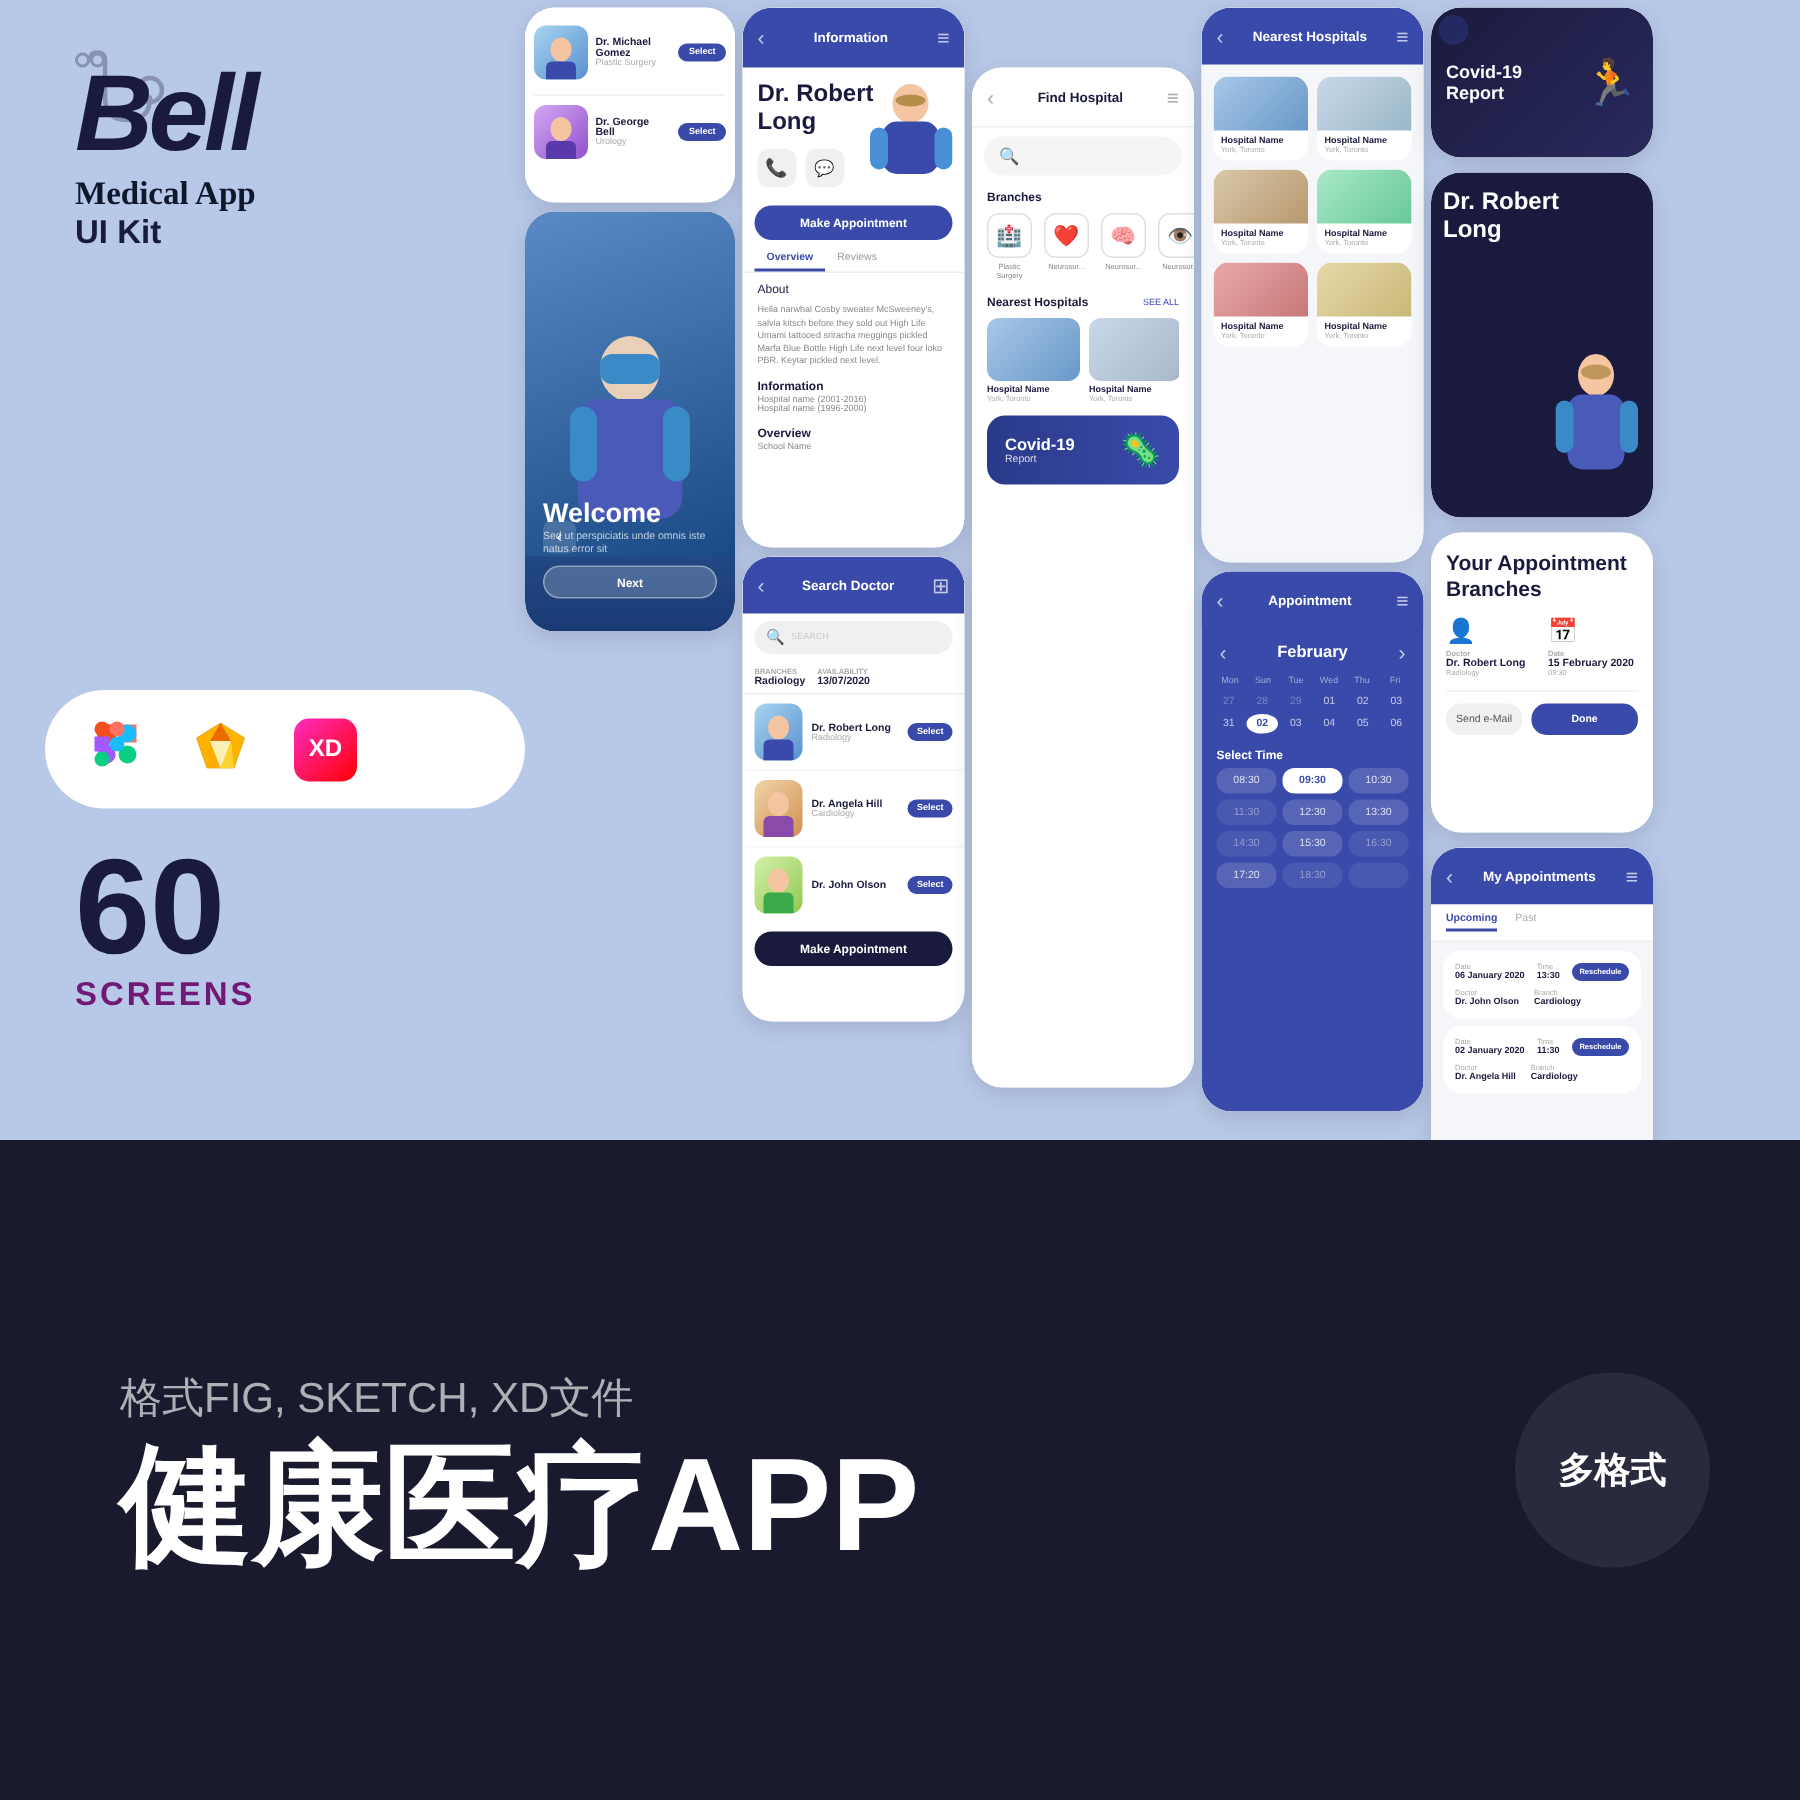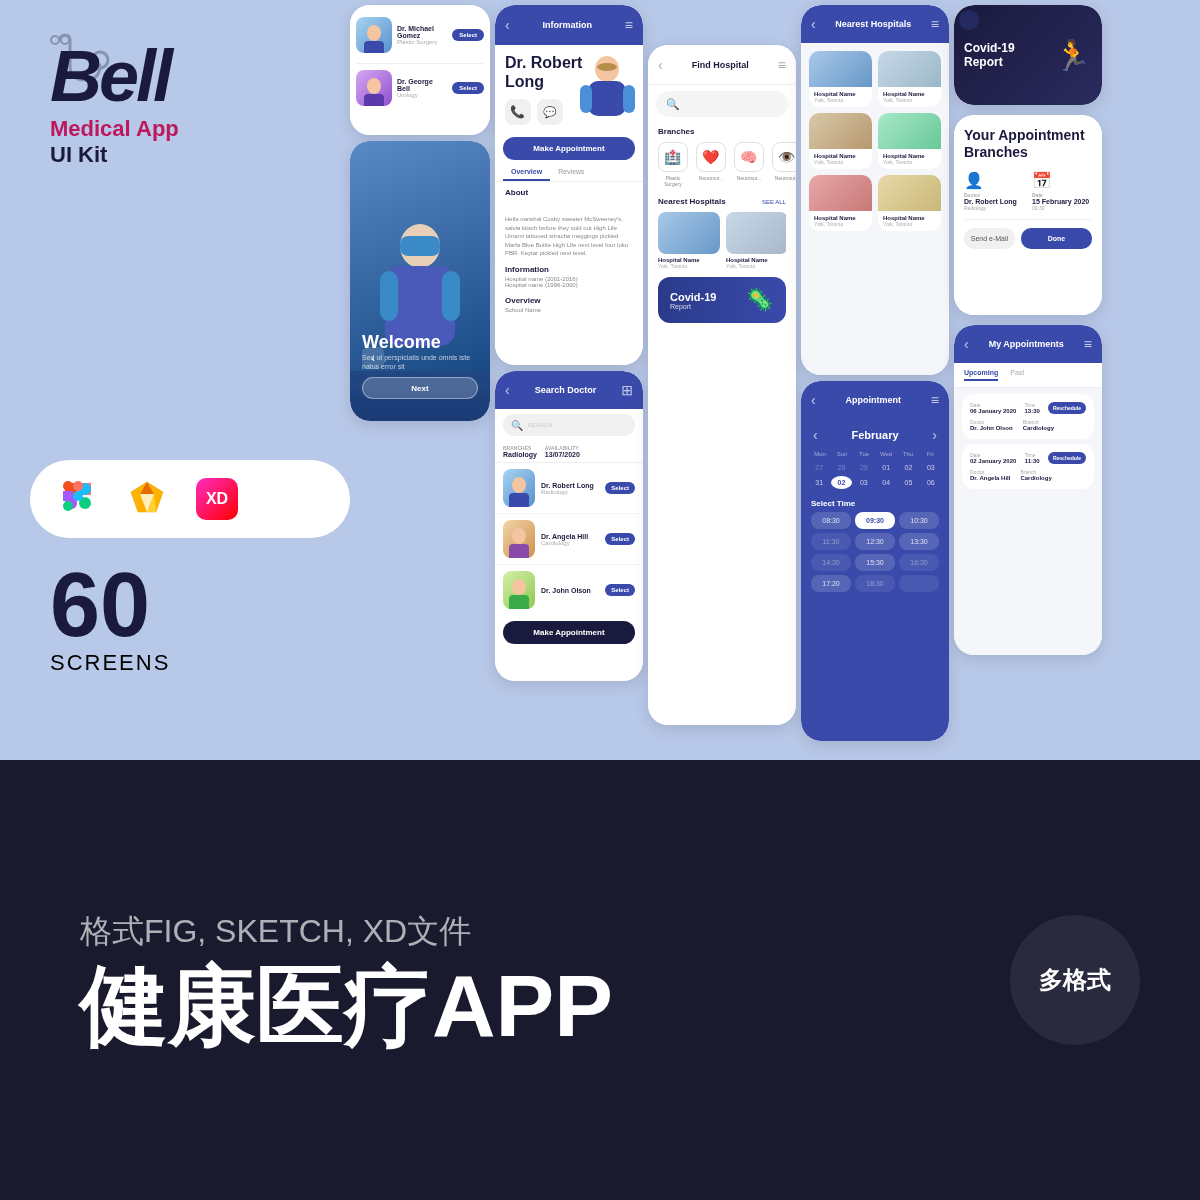--- a/index.html
+++ b/index.html
@@ -114,21 +114,21 @@
       
       <svg class="stethoscope-svg" viewBox="0 0 70 70" fill="none">
         <path d="M15 10 Q15 5 20 5 Q25 5 25 10 L25 35 Q25 50 40 50 Q55 50 55 35" stroke="#1a1a3e" stroke-width="3" fill="none" stroke-linecap="round"></path>
         <circle cx="55" cy="30" r="8" stroke="#1a1a3e" stroke-width="3" fill="none"></circle>
         <circle cx="10" cy="10" r="4" stroke="#1a1a3e" stroke-width="2" fill="none"></circle>
         <circle cx="20" cy="10" r="4" stroke="#1a1a3e" stroke-width="2" fill="none"></circle>
       </svg>
       <div style="font-size:72px;font-weight:900;color:#1a1a3e;line-height:1;letter-spacing:-3px;font-style:italic;">Bell</div>
     </div>
     <div style="margin-top:4px;">
-      <div style="font-size:22px;font-weight:800;color:#be185d;">Medical App</div>
+      <div style="font-size:22px;font-weight:800;color:#0f172a;font-family:Liberation Serif, serif;">Medical App</div>
       <div style="font-size:22px;font-weight:800;color:#1a1a3e;">UI Kit</div>
     </div>
   </div>
 
   <div class="tools-area">
     <div class="tools-box">
 
       <div>
         <svg width="38" height="38" viewBox="0 0 38 38">
           <rect x="5" y="5" width="12" height="12" rx="6" fill="#F24E1E"></rect>
@@ -161,21 +161,21 @@
           <polygon points="12,16 19,34 26,16" fill="#FEEEB7"></polygon>
         </svg>
       </div>
 
       <div style="width:42px;height:42px;background:linear-gradient(135deg,#ff2bc2,#ff0000);border-radius:10px;display:flex;align-items:center;justify-content:center;color:white;font-weight:900;font-size:16px;">XD</div>
     </div>
   </div>
 
   <div class="screens-count">
     <div style="font-size:90px;font-weight:900;color:#1a1a3e;line-height:1;">60</div>
-    <div style="font-size:22px;font-weight:400;color:#000000;letter-spacing:2px;">SCREENS</div>
+    <div style="font-size:22px;font-weight:700;color:#701a75;letter-spacing:2px;">SCREENS</div>
   </div>
 
   <div class="all-phones-row">
 
     <div class="phone-col">
 
       <div class="mini-phone" style="width:140px;height:130px;">
         <div style="background:white;width:100%;height:100%;padding:8px 6px;position:relative;">
 
           <div style="display:flex;align-items:center;gap:5px;margin-bottom:6px;padding:4px 0;">
@@ -263,21 +263,21 @@
           </div>
 
           <div style="margin:4px 8px;background:#3a4aaa;color:white;border-radius:12px;padding:7px 10px;font-size:8px;font-weight:700;text-align:center;">Make Appointment</div>
 
           <div style="display:flex;gap:0;padding:0 8px;border-bottom:1px solid #eee;margin-top:4px;">
             <div style="padding:4px 8px;font-size:7px;color:#3a4aaa;border-bottom:2px solid #3a4aaa;font-weight:600;">Overview</div>
             <div style="padding:4px 8px;font-size:7px;color:#999;">Reviews</div>
           </div>
 
           <div style="padding:6px 10px 4px;">
-            <div style="font-size:8px;font-weight:700;color:#1a1a3e;margin-bottom:18px;">About</div>
+            <div style="font-size:8px;font-weight:400;color:#1a1a3e;margin-bottom:6px;">About</div>
             <div style="font-size:6px;color:#888;line-height:1.4;">Hella narwhal Cosby sweater McSweeney's, salvia kitsch before they sold out High Life Umami tattooed sriracha meggings pickled Marfa Blue Bottle High Life next level four loko PBR. Keytar pickled next level.</div>
           </div>
 
           <div style="padding:4px 10px;">
             <div style="font-size:8px;font-weight:700;color:#1a1a3e;margin-bottom:2px;">Information</div>
             <div style="font-size:6px;color:#888;">Hospital name (2001-2016)</div>
             <div style="font-size:6px;color:#888;">Hospital name (1996-2000)</div>
           </div>
 
           <div style="padding:4px 10px;">
@@ -552,20 +552,38 @@
       <div class="mini-phone" style="width:148px;height:100px;">
         <div style="width:100%;height:100%;background:linear-gradient(135deg,#1a1a3e,#2a2a5e);border-radius:20px;padding:10px;display:flex;align-items:center;justify-content:space-between;position:relative;overflow:hidden;">
           <div>
             <div style="color:white;font-size:12px;font-weight:900;line-height:1.2;">Covid-19<br>Report</div>
           </div>
           <div style="font-size:30px;">🏃</div>
           <div style="position:absolute;top:5px;left:5px;width:20px;height:20px;background:#3a4aaa;border-radius:50%;opacity:0.3;"></div>
         </div>
       </div>
 
+      <div class="mini-phone" style="width:148px;height:230px;margin-top:4px;">
+        <div style="width:100%;height:100%;background:#1a1a3e;border-radius:20px;overflow:hidden;position:relative;">
+
+          <div style="position:absolute;top:10px;left:8px;right:8px;">
+            <div style="font-size:16px;font-weight:800;color:white;line-height:1.2;">Dr. Robert<br>Long</div>
+          </div>
+
+          <div style="position:absolute;bottom:0;right:10px;width:55px;height:120px;">
+            <svg width="55" height="120" viewBox="0 0 55 120">
+              <ellipse cx="27" cy="25" rx="12" ry="14" fill="#f4c5a0"></ellipse>
+              <rect x="8" y="38" width="38" height="50" rx="10" fill="#4a5ab8"></rect>
+              <rect x="0" y="42" width="12" height="35" rx="6" fill="#3a8ac8"></rect>
+              <rect x="43" y="42" width="12" height="35" rx="6" fill="#3a8ac8"></rect>
+              <ellipse cx="27" cy="23" rx="10" ry="5" fill="#8B6914" opacity="0.5"></ellipse>
+            </svg>
+          </div>
+        </div>
+      </div>
 
       <div class="mini-phone" style="width:148px;height:200px;margin-top:4px;">
         <div style="width:100%;height:100%;background:white;border-radius:20px;overflow:hidden;padding:12px 10px;">
           <div style="font-size:14px;font-weight:900;color:#1a1a3e;line-height:1.2;margin-bottom:10px;">Your Appointment Branches</div>
 
           <div style="display:flex;gap:8px;padding-bottom:8px;border-bottom:1px solid #f0f0f0;margin-bottom:8px;">
             <div style="flex:1;">
               <div style="font-size:16px;margin-bottom:2px;">👤</div>
               <div style="font-size:5px;color:#aaa;font-weight:600;">Doctor</div>
               <div style="font-size:7px;color:#1a1a3e;font-weight:700;">Dr. Robert Long</div>
@@ -647,19 +665,19 @@
             </div>
           </div>
         </div>
       </div>
     </div>
 
   </div>
 </div>
 
 <div class="bottom-section">
-  <div style="font-size:32px;color:rgba(255,255,255,0.65);margin-bottom:8px;font-weight:400;">格式FIG, SKETCH, XD文件</div>
+  <div style="font-size:28px;color:rgba(255,255,255,0.65);margin-bottom:8px;font-weight:400;">格式FIG, SKETCH, XD文件</div>
   <div style="font-size:88px;font-weight:900;color:white;line-height:1;">健康医疗APP</div>
 
   <div style="position:absolute;right:60px;top:50%;transform:translateY(-50%);width:130px;height:130px;background:#2a2a3e;border-radius:50%;display:flex;align-items:center;justify-content:center;">
     <div style="color:white;font-size:24px;font-weight:700;text-align:center;">多格式</div>
   </div>
 </div>
 
 </body></html>

